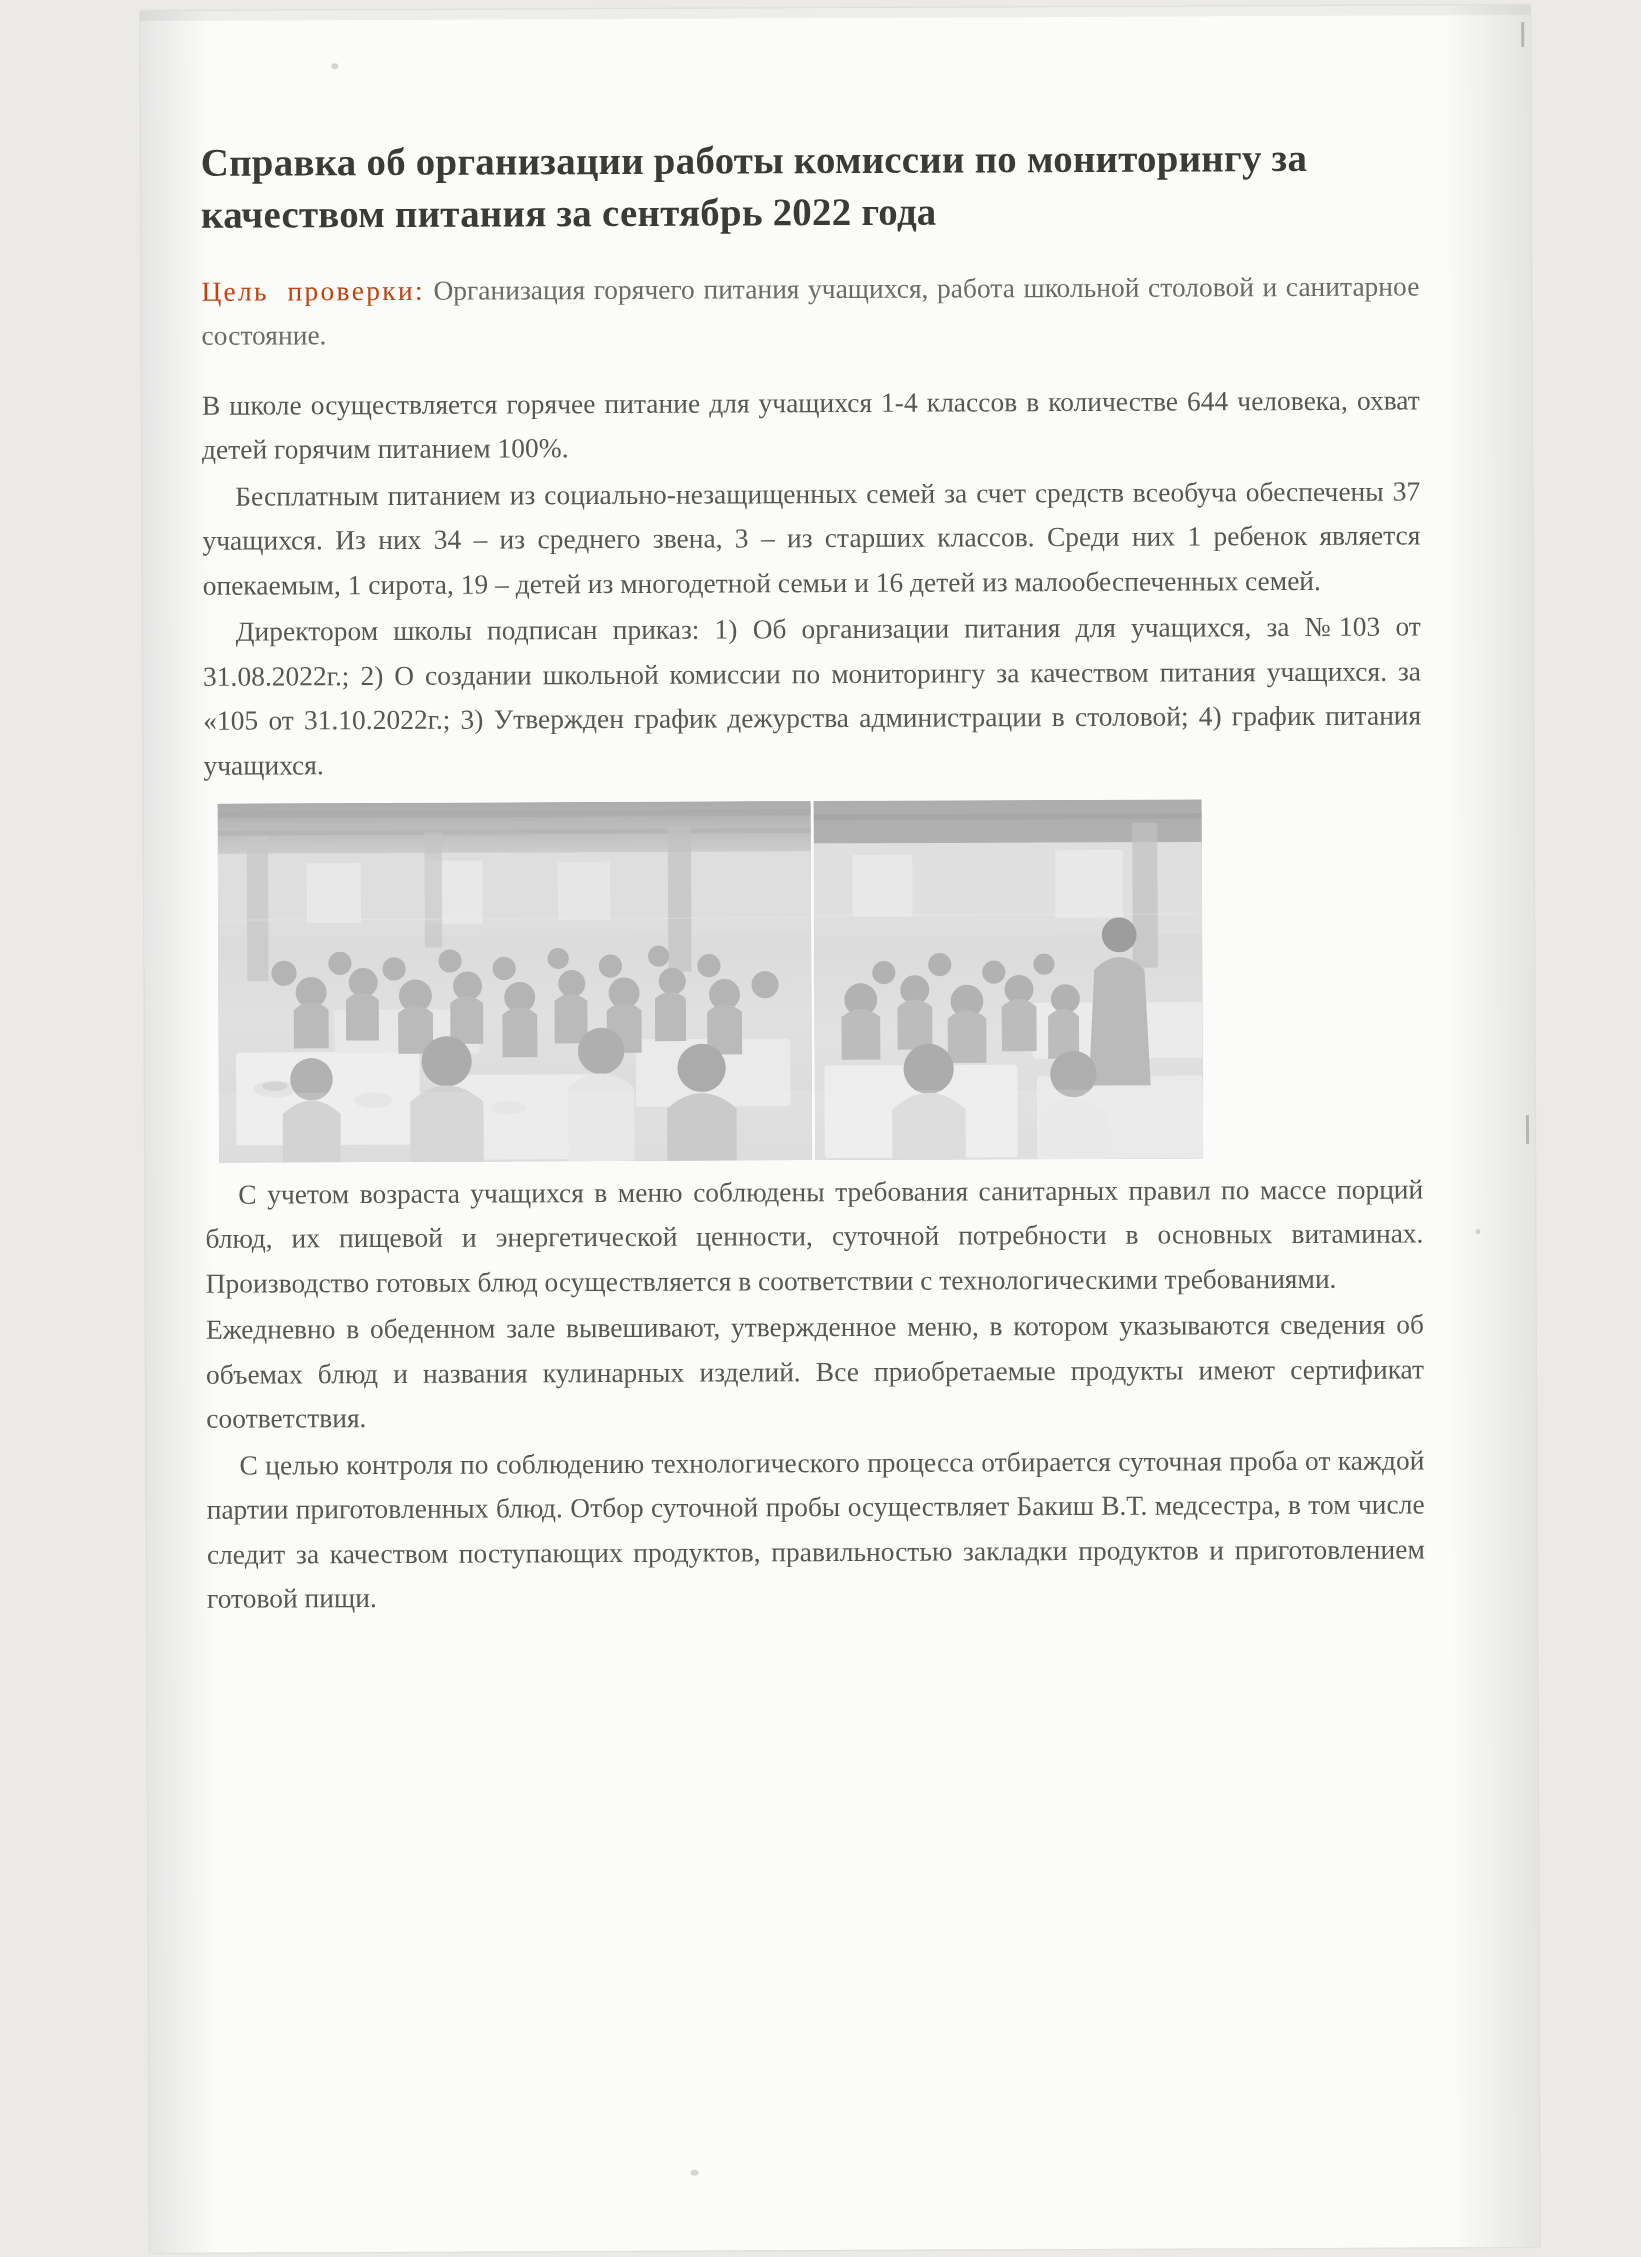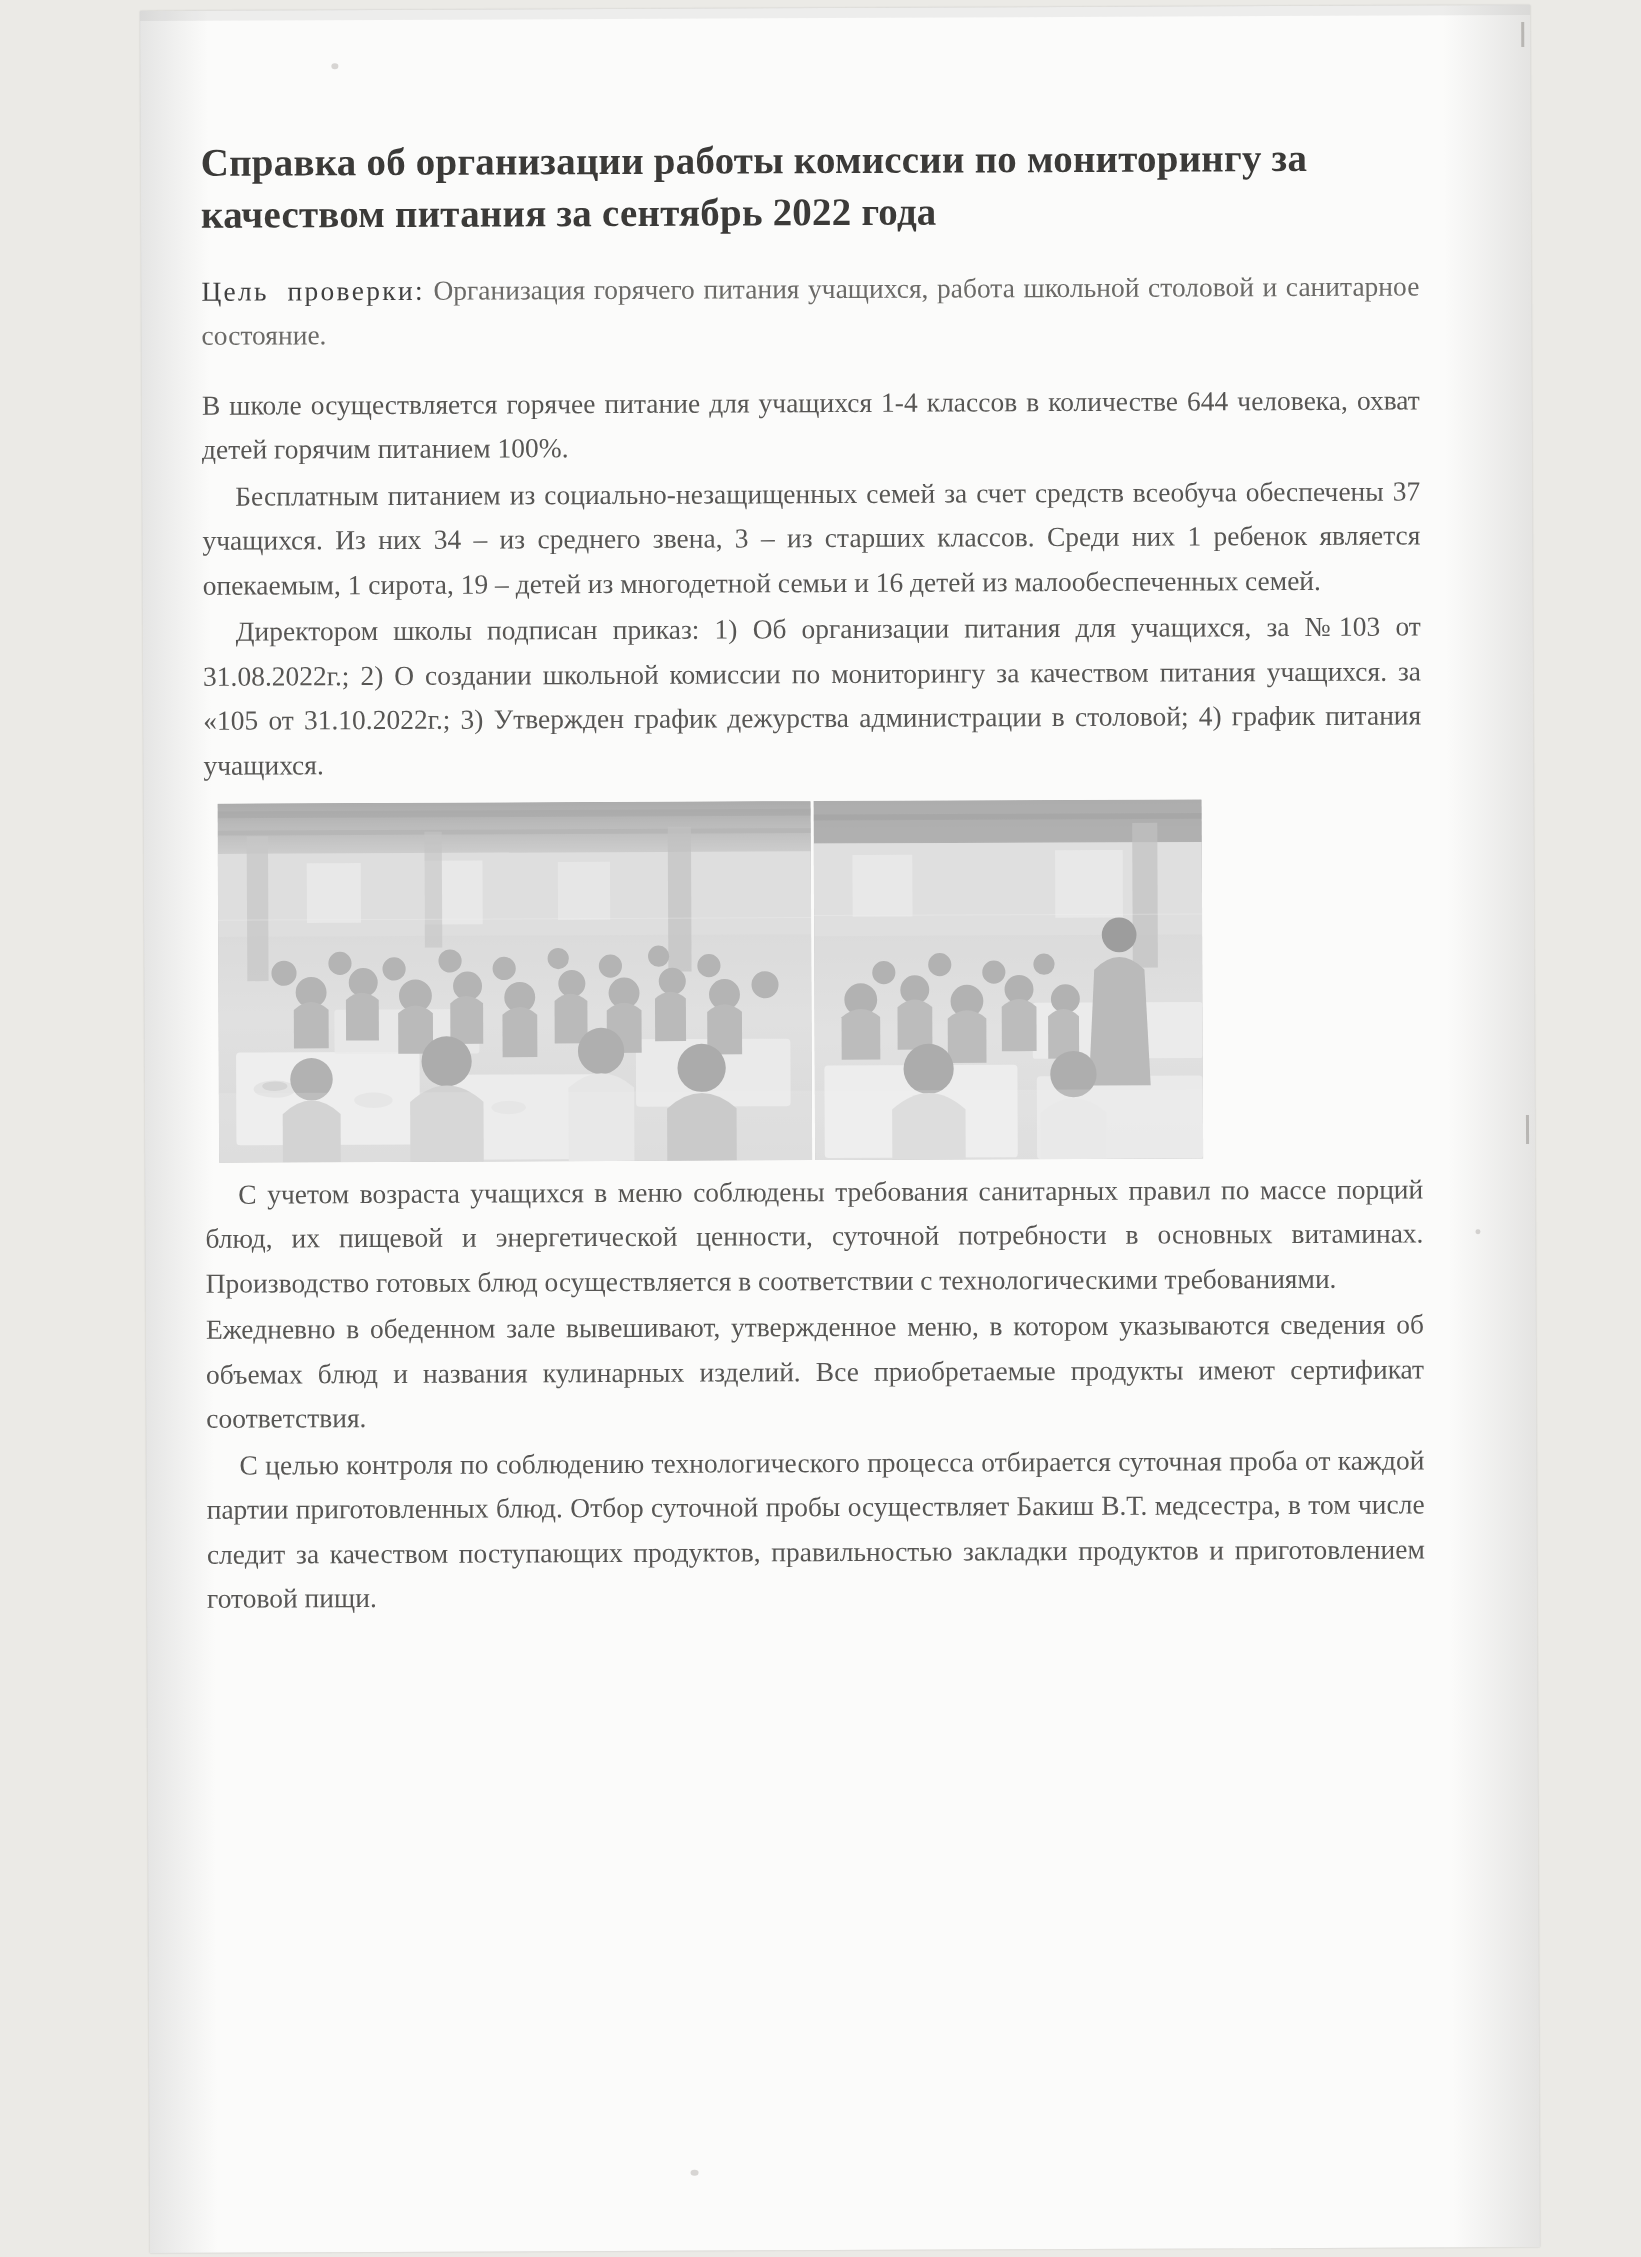--- a/index.html
+++ b/index.html
@@ -74,21 +74,21 @@
     font-size: 27.5px;
     line-height: 1.62;
     color: #575654;
     text-align: justify;
     text-justify: inter-word;
   }
   p.para.indent { text-indent: 33px; }
   p.spaced { margin-bottom: 25px; }
 
   .lbl-purpose {
-    color: #404040;
+    color: #c2410c;
     letter-spacing: 2.3px;
     word-spacing: 7.7px;
   }
 
   .faded { color: #6b6a67; }
   .fade2 { color: #77756f; }
   .fade3 { color: #84827c; }
 
   
   .photo-row {

